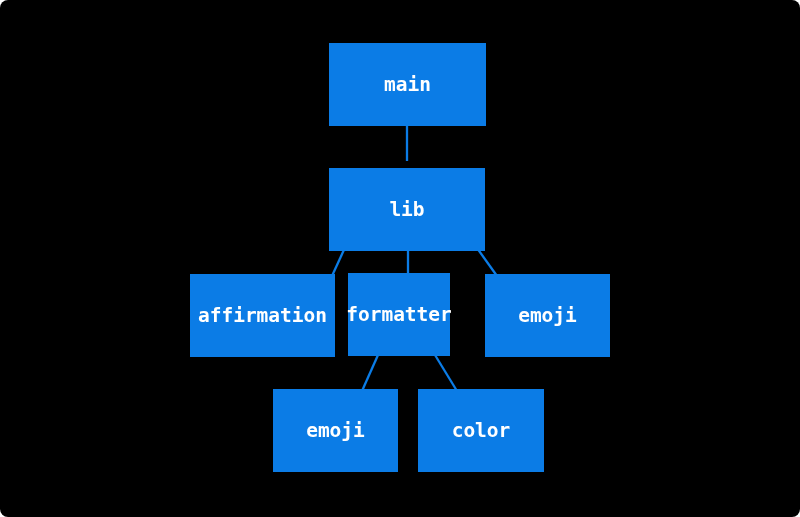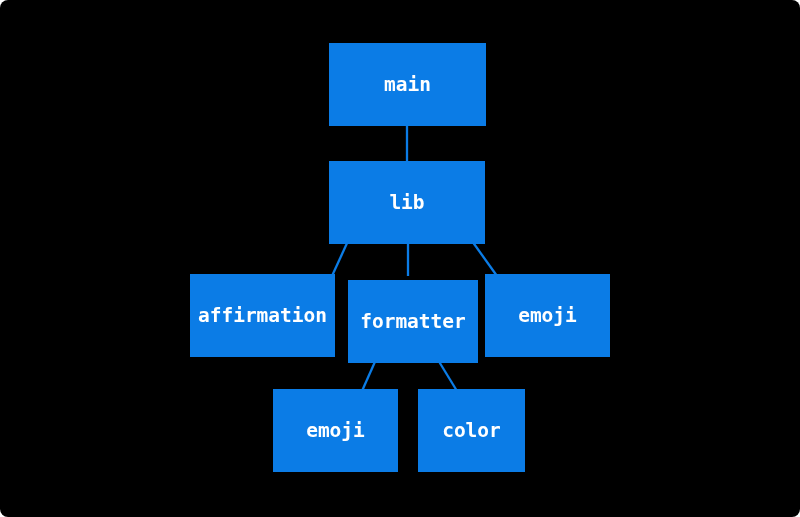--- a/index.html
+++ b/index.html
@@ -54,25 +54,25 @@
     <line x1="407" y1="125" x2="407" y2="161"></line>
     <line x1="348" y1="241" x2="332" y2="276"></line>
     <line x1="408" y1="241" x2="408" y2="276"></line>
     <line x1="472" y1="241" x2="497" y2="276"></line>
     <line x1="378" y1="355" x2="362" y2="391"></line>
     <line x1="435" y1="355" x2="457" y2="391"></line>
   </svg>
 
   <div class="node" style="left:329px; top:43px;  width:157px; height:83px;">main</div>
 
-  <div class="node" style="left:329px; top:161px; width:156px; height:83px;">lib</div>
+  <div class="node" style="left:329px; top:168px; width:156px; height:83px;">lib</div>
 
   <div class="node" style="left:190px; top:274px; width:145px; height:83px;text-align:right;">affirmation</div>
 
-  <div class="node" style="left:348px; top:280px; width:130px; height:83px;">formatter</div>
+  <div class="node" style="left:348px; top:273px; width:102px; height:83px;">formatter</div>
 
   <div class="node" style="left:485px; top:274px; width:125px; height:83px;">emoji</div>
 
   <div class="node" style="left:273px; top:389px; width:125px; height:83px;text-align:right;">emoji</div>
 
-  <div class="node" style="left:418px; top:389px; width:107px; height:83px;">color</div>
+  <div class="node" style="left:418px; top:389px; width:126px; height:83px;">color</div>
 
 </div>
 
 </body></html>

